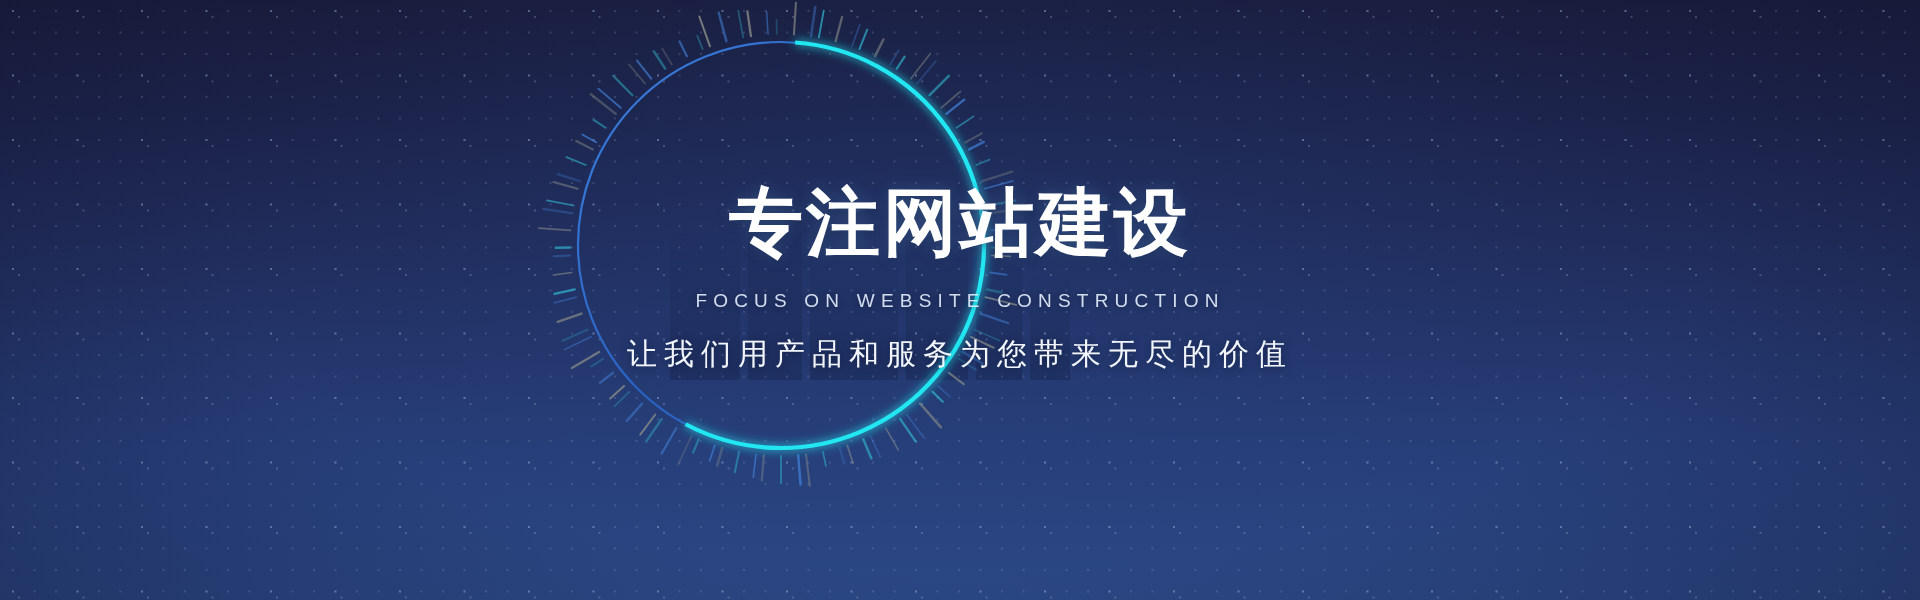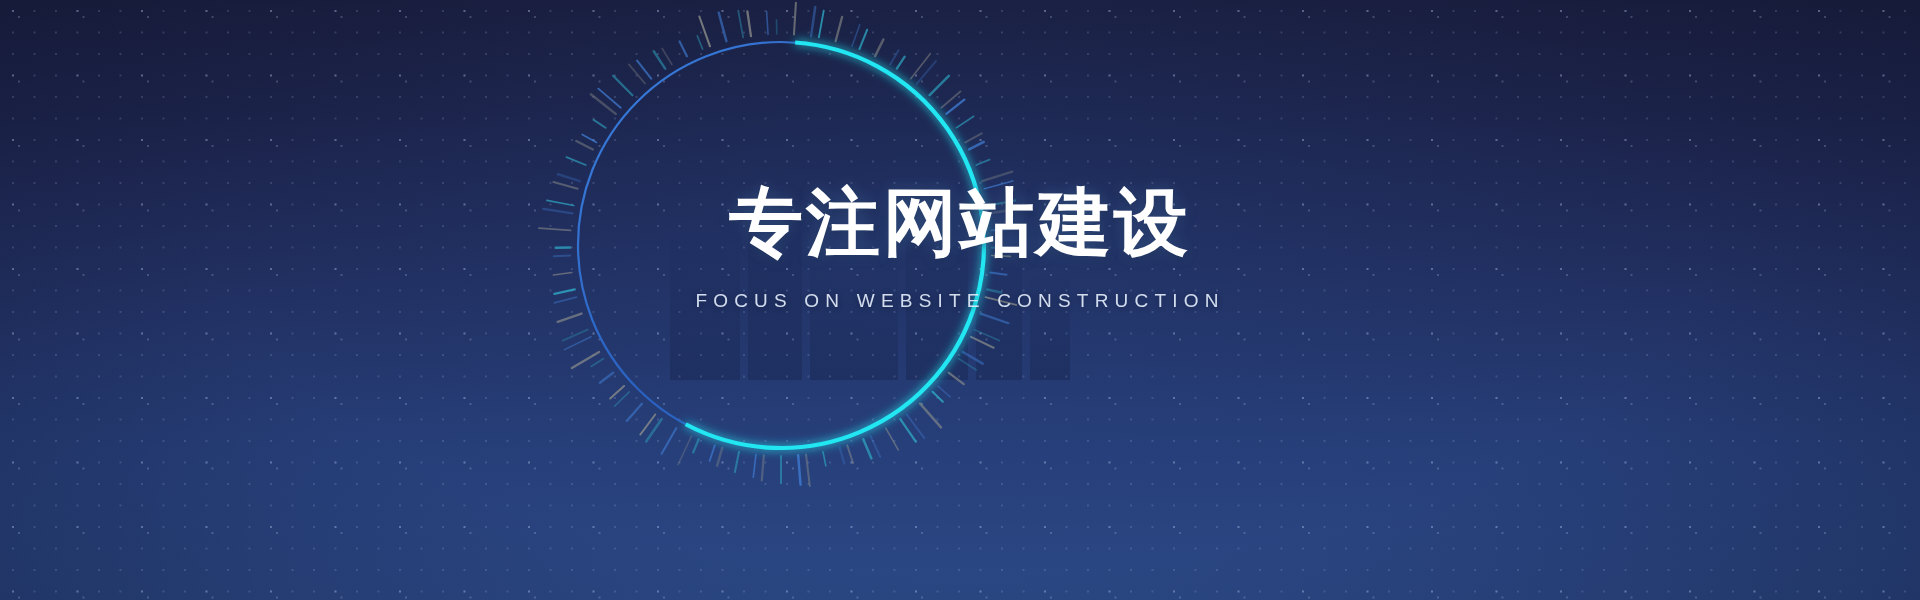--- a/index.html
+++ b/index.html
@@ -273,15 +273,16 @@
           <line x1="768.04" y1="34.40" x2="766.63" y2="11.47" stroke="#3f7ad0" stroke-width="1.60" opacity="0.55" stroke-linecap="round"></line>
         </g>
 
       <path id="cyanArc" fill="none" stroke="#21e7f2" stroke-width="4.2" stroke-linecap="butt" filter="url(#cyanGlow)" d="M 795.16 42.49 A 203 203 0 1 1 685.70 424.24"></path>
     </svg>
   </div>
 
   <div class="content">
     <div class="headline">专注网站建设</div>
     <div class="eyebrow">FOCUS ON WEBSITE CONSTRUCTION</div>
+    <div class="tagline">让我们用产品和服务为您带来无尽的价值</div>
   </div>
 
 </div>
 
 </body></html>

